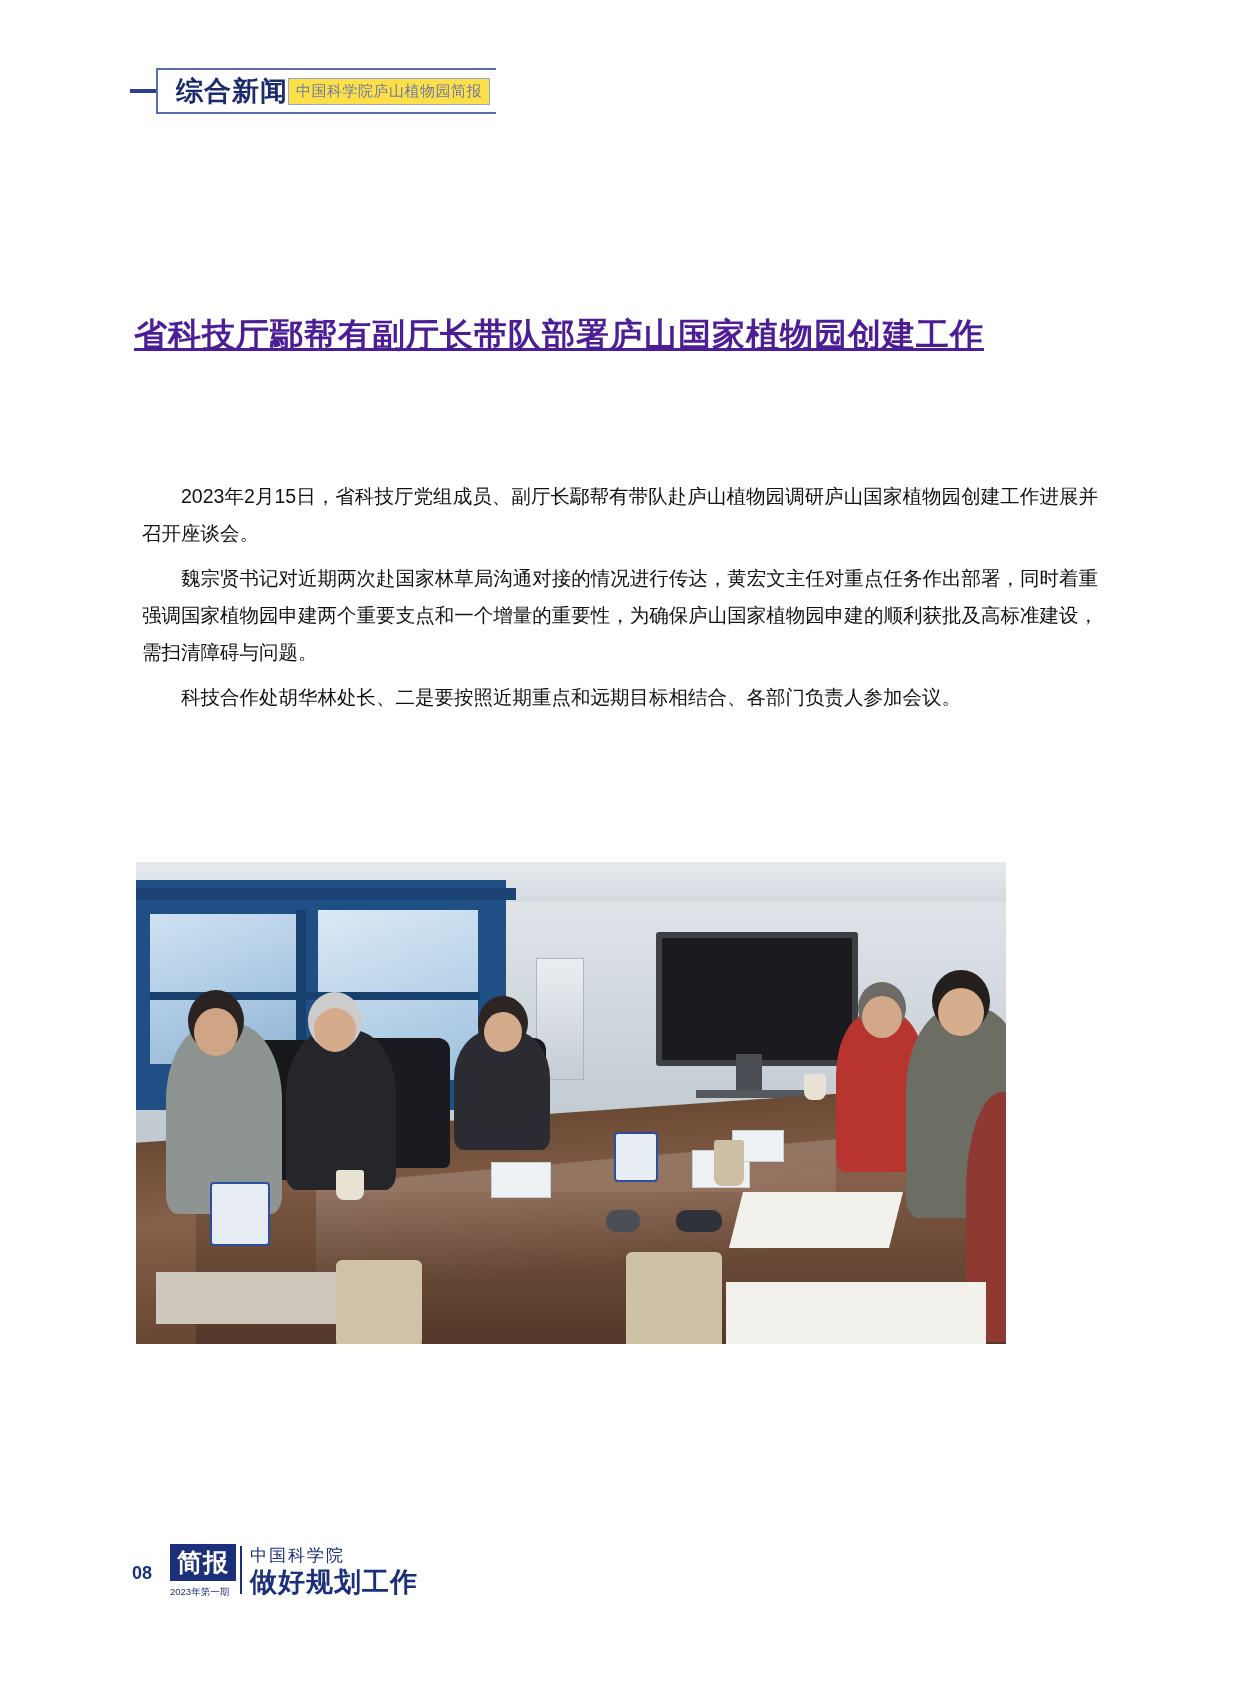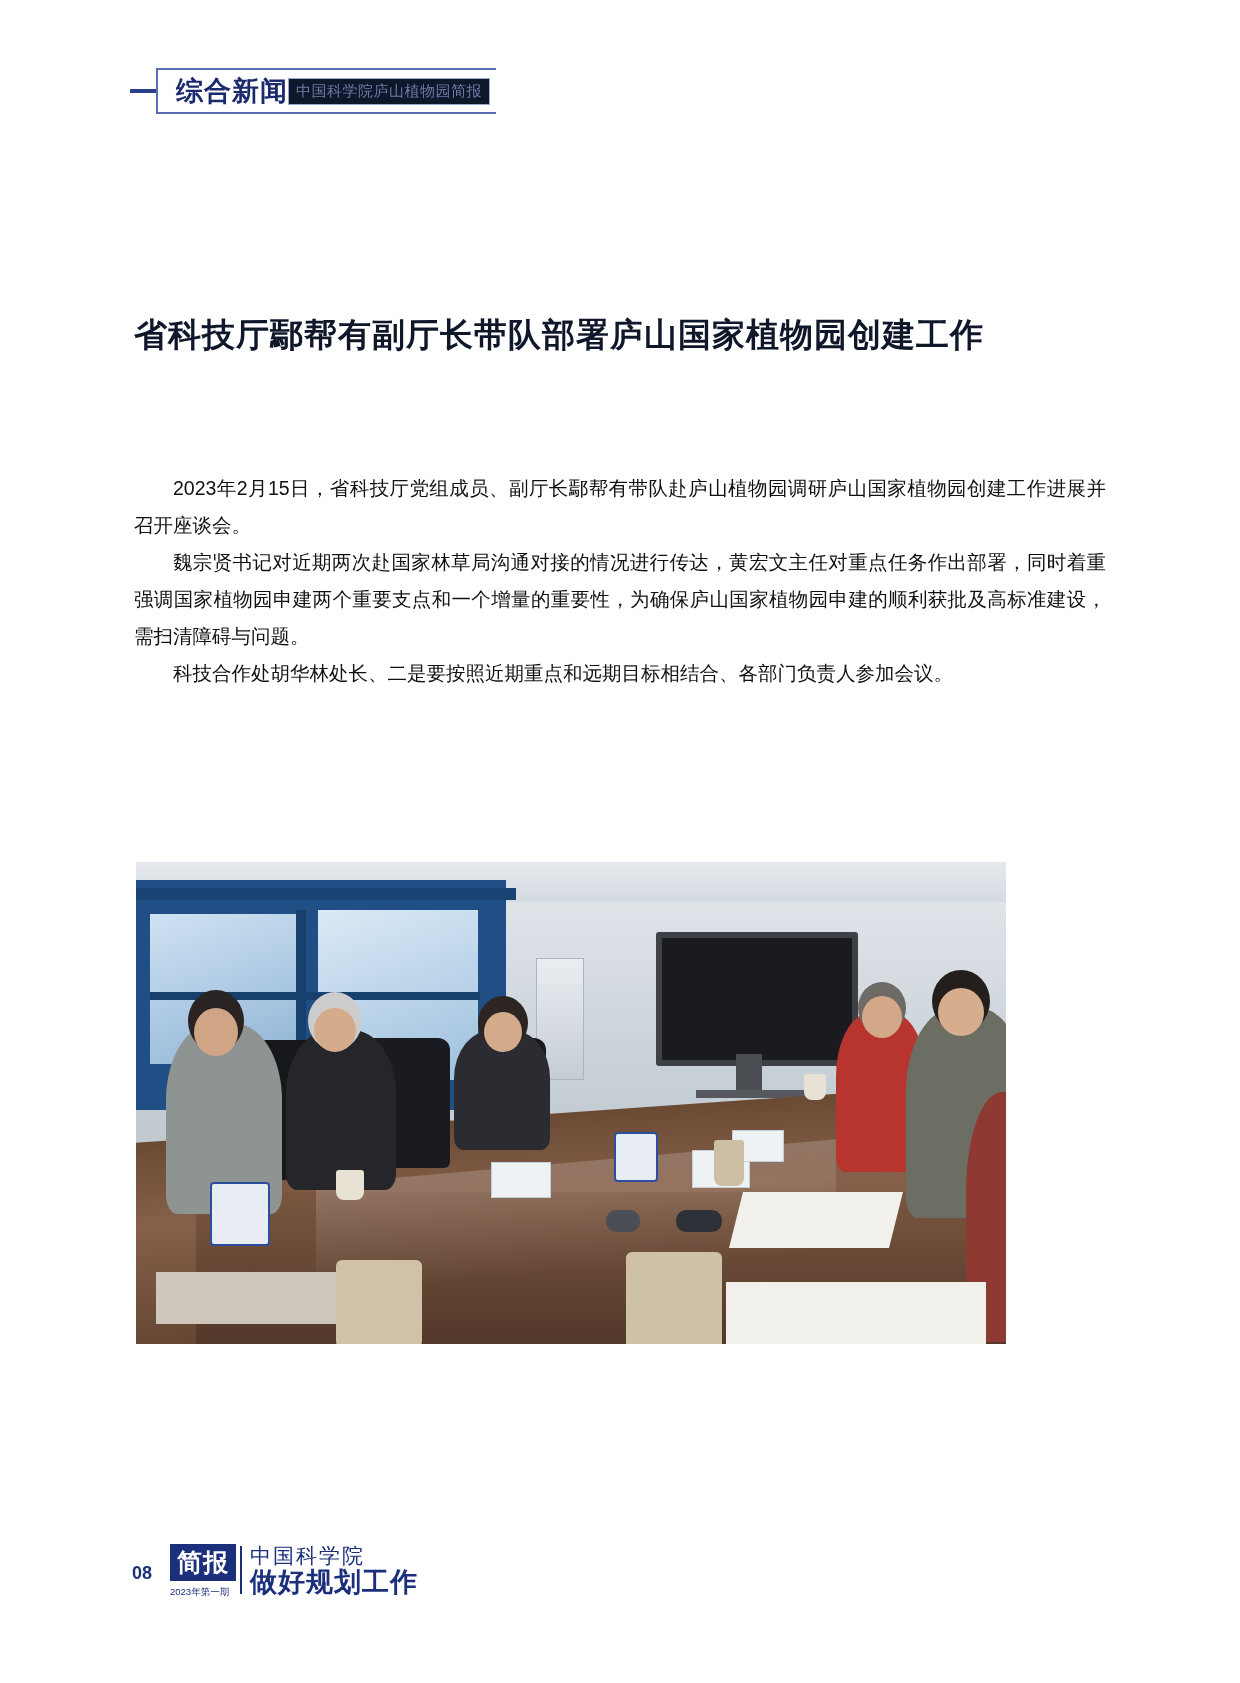--- a/index.html
+++ b/index.html
@@ -54,56 +54,57 @@
     background: #fff;
     padding: 0 6px;
     line-height: 34px;
   }
   .header-sub-box {
     position: absolute;
     left: 158px;
     top: 18px;
     border: 1px solid #9aa7d0;
     padding: 3px 7px 4px 7px;
-    background: #0f172a;
+    background: #fde047;
   }
   .header-sub {
     font-size: 15px;
     color: #6f7aa8;
     letter-spacing: 0.5px;
     line-height: 18px;
     white-space: nowrap;
   }
 
   
   .article-title {
     position: absolute;
     left: 134px;
     top: 290px;
     width: 990px;
     font-size: 33px;
     font-weight: bold;
-    color: #0f172a;
+    color: #4c1d95;
     letter-spacing: 1px;
     line-height: 46px;
+    text-decoration: underline;
   }
 
   
   .article-body {
     position: absolute;
     left: 134px;
     top: 470px;
     width: 972px;
     font-size: 19.5px;
     line-height: 37px;
     color: #111;
     text-align: justify;
   }
   .article-body p {
-    margin: 0;
+    margin: 8px;
     text-indent: 2em;
   }
 
   
   .photo {
     position: absolute;
     left: 136px;
     top: 862px;
     width: 870px;
     height: 482px;
@@ -221,21 +222,21 @@
     left: 108px;
     top: 6px;
     width: 2px;
     height: 48px;
     background: #1b2f7a;
   }
   .footer-org {
     position: absolute;
     left: 118px;
     top: 6px;
-    font-size: 21px;
+    font-size: 17px;
     color: #1b2f7a;
     letter-spacing: 2px;
     line-height: 19px;
   }
   .footer-garden {
     position: absolute;
     left: 118px;
     top: 26px;
     font-size: 27px;
     font-weight: bold;

